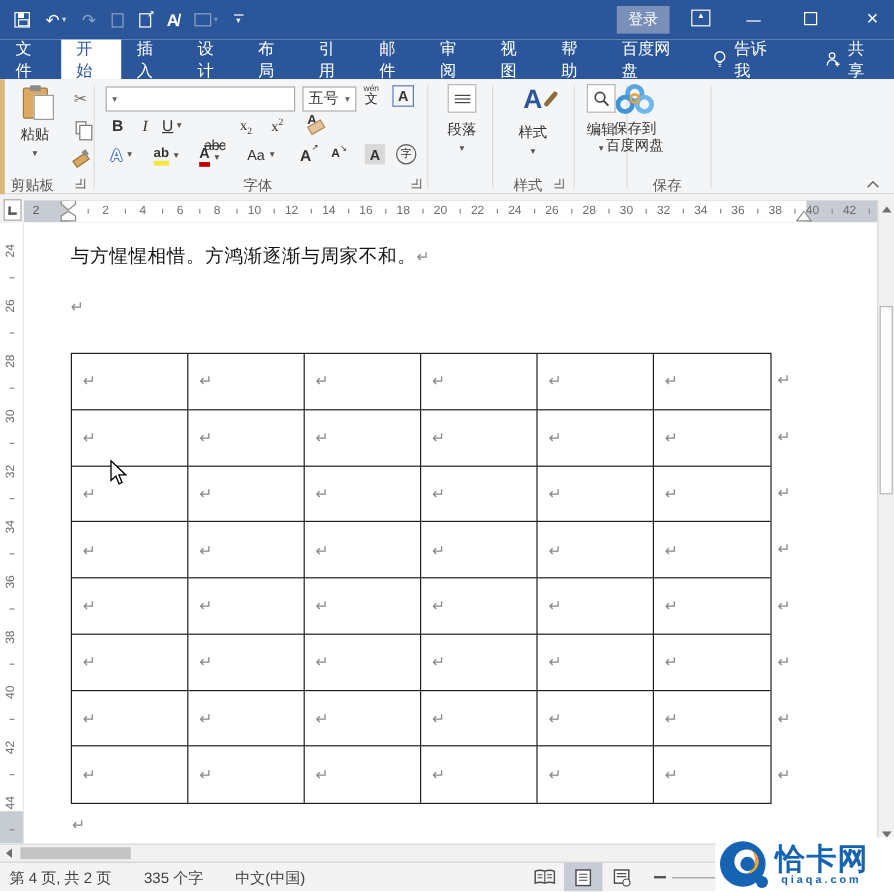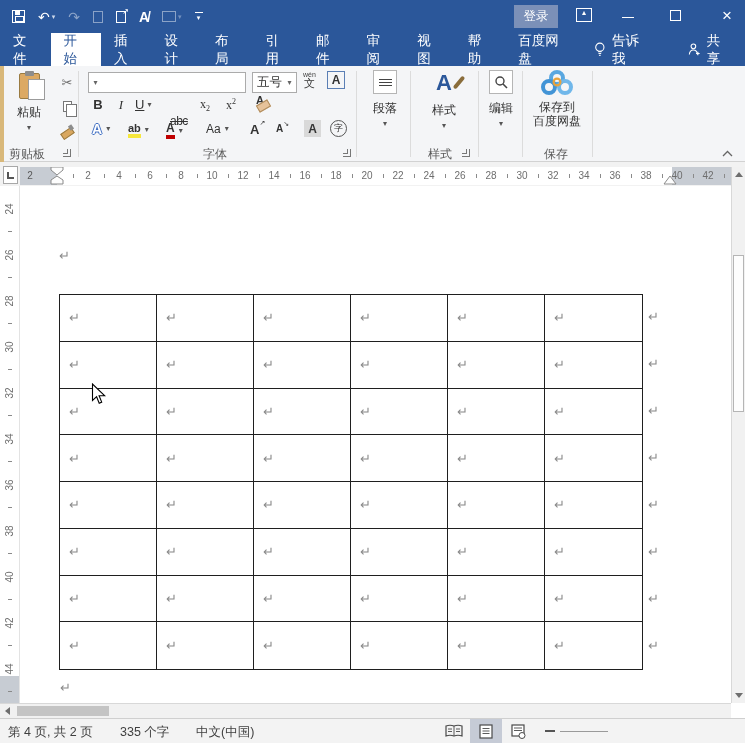--- a/index.html
+++ b/index.html
@@ -333,21 +333,21 @@
         <svg width="14" height="14" viewBox="0 0 14 14">
             <circle cx="6" cy="6" r="4" fill="none" stroke="#444" stroke-width="1.4"></circle>
             <path d="M9 9 L13 13" stroke="#444" stroke-width="1.6"></path>
           </svg>
       </span>
       <span class="lbl">编辑</span>
       <span class="chev">▾</span>
     </div>
     <div class="gdiv" style="left:522px;"></div>
 
-    <div class="bigbtn" style="left:526px; width:62px;">
+    <div class="bigbtn" style="left:498px; width:62px;">
       <svg width="32" height="26" viewBox="0 0 32 26">
         <circle cx="16" cy="8" r="6" fill="none" stroke="#59a7e0" stroke-width="4"></circle>
         <circle cx="8" cy="17" r="6" fill="none" stroke="#4294d6" stroke-width="4"></circle>
         <circle cx="24" cy="17" r="6" fill="none" stroke="#70b7ea" stroke-width="4"></circle>
         <circle cx="16" cy="12" r="3.4" fill="none" stroke="#e8a33d" stroke-width="2.2"></circle>
       </svg>
       <span class="lbl2"><span>保存到</span><br><span>百度网盘</span></span>
     </div>
     <div class="grplabel" style="left:544px;">保存</div>
     <div class="gdiv" style="left:592px;"></div>
@@ -376,20 +376,21 @@
       </svg>
     <span class="hnum" style="left: 60px;">2</span><span class="hnum" style="left: 91px;">4</span><span class="hnum" style="left: 122px;">6</span><span class="hnum" style="left: 153px;">8</span><span class="hnum" style="left: 184px;">10</span><span class="hnum" style="left: 215px;">12</span><span class="hnum" style="left: 246px;">14</span><span class="hnum" style="left: 277px;">16</span><span class="hnum" style="left: 308px;">18</span><span class="hnum" style="left: 339px;">20</span><span class="hnum" style="left: 370px;">22</span><span class="hnum" style="left: 401px;">24</span><span class="hnum" style="left: 432px;">26</span><span class="hnum" style="left: 463px;">28</span><span class="hnum" style="left: 494px;">30</span><span class="hnum" style="left: 525px;">32</span><span class="hnum" style="left: 556px;">34</span><span class="hnum" style="left: 587px;">36</span><span class="hnum" style="left: 618px;">38</span><span class="hnum" style="left: 649px;">40</span><span class="hnum" style="left: 680px;">42</span><span class="htick" style="left: 52.5px;"></span><span class="htick" style="left: 83.5px;"></span><span class="htick" style="left: 114.5px;"></span><span class="htick" style="left: 145.5px;"></span><span class="htick" style="left: 176.5px;"></span><span class="htick" style="left: 207.5px;"></span><span class="htick" style="left: 238.5px;"></span><span class="htick" style="left: 269.5px;"></span><span class="htick" style="left: 300.5px;"></span><span class="htick" style="left: 331.5px;"></span><span class="htick" style="left: 362.5px;"></span><span class="htick" style="left: 393.5px;"></span><span class="htick" style="left: 424.5px;"></span><span class="htick" style="left: 455.5px;"></span><span class="htick" style="left: 486.5px;"></span><span class="htick" style="left: 517.5px;"></span><span class="htick" style="left: 548.5px;"></span><span class="htick" style="left: 579.5px;"></span><span class="htick" style="left: 610.5px;"></span><span class="htick" style="left: 641.5px;"></span><span class="htick" style="left: 672.5px;"></span><span class="htick" style="left: 703.5px;"></span></div>
   </div>
 
   <div class="vruler">
     <span></span>
     <div class="vgray"></div>
   <span class="vnum" style="top: 16px;">24</span><span class="vnum" style="top: 62px;">26</span><span class="vnum" style="top: 108px;">28</span><span class="vnum" style="top: 154px;">30</span><span class="vnum" style="top: 200px;">32</span><span class="vnum" style="top: 246px;">34</span><span class="vnum" style="top: 292px;">36</span><span class="vnum" style="top: 338px;">38</span><span class="vnum" style="top: 384px;">40</span><span class="vnum" style="top: 430px;">42</span><span class="vnum" style="top: 476px;">44</span><span class="vtick" style="top: 45px;"></span><span class="vtick" style="top: 91px;"></span><span class="vtick" style="top: 137px;"></span><span class="vtick" style="top: 183px;"></span><span class="vtick" style="top: 229px;"></span><span class="vtick" style="top: 275px;"></span><span class="vtick" style="top: 321px;"></span><span class="vtick" style="top: 367px;"></span><span class="vtick" style="top: 413px;"></span><span class="vtick" style="top: 459px;"></span><span class="vtick" style="top: 505px;"></span></div>
 
   <div class="docarea">
+    <div class="para" style="left:38px; top:17px;"><span>与方惺惺相惜。方鸿渐逐渐与周家不和。</span><span class="pmark">↵</span></div>
     <span class="pmark" style="position:absolute; left:38px; top:62px;">↵</span>
 
     <div class="wtable">
         <div class="wcell">
           <span class="pmark">↵</span>
         </div>
         <div class="wcell">
           <span class="pmark">↵</span>
         </div>
         <div class="wcell">
@@ -571,14 +572,25 @@
       <svg width="15" height="15" viewBox="0 0 15 15">
           <rect x="1" y="1" width="12" height="11" fill="#fff" stroke="#4a4a4a" stroke-width="1.2"></rect>
           <path d="M3 4 h8 M3 6.5 h8" stroke="#4a4a4a" stroke-width="0.9"></path>
           <circle cx="11" cy="11.5" r="3" fill="#fff" stroke="#4a4a4a" stroke-width="1"></circle>
         </svg>
     </div>
     <div class="zoom-minus"></div>
     <div class="zoom-track"></div>
   </div>
 
+  <div class="watermark">
+    <svg width="48" height="45" viewBox="0 0 48 45">
+      <circle cx="23" cy="22" r="19" fill="#1563b2"></circle>
+      <circle cx="26" cy="20" r="10" fill="#fff"></circle>
+      <path d="M26 10 a10 10 0 0 1 0 20 a13 13 0 0 0 4 -20 Z" fill="#f5a31a"></path>
+      <circle cx="27" cy="22" r="6" fill="#1563b2"></circle>
+      <circle cx="39" cy="37" r="5" fill="#1563b2"></circle>
+    </svg>
+    <span class="wm-text">恰卡网</span>
+    <span class="wm-site">qiaqa.com</span>
+  </div>
 
 </div>
 
 </body></html>

